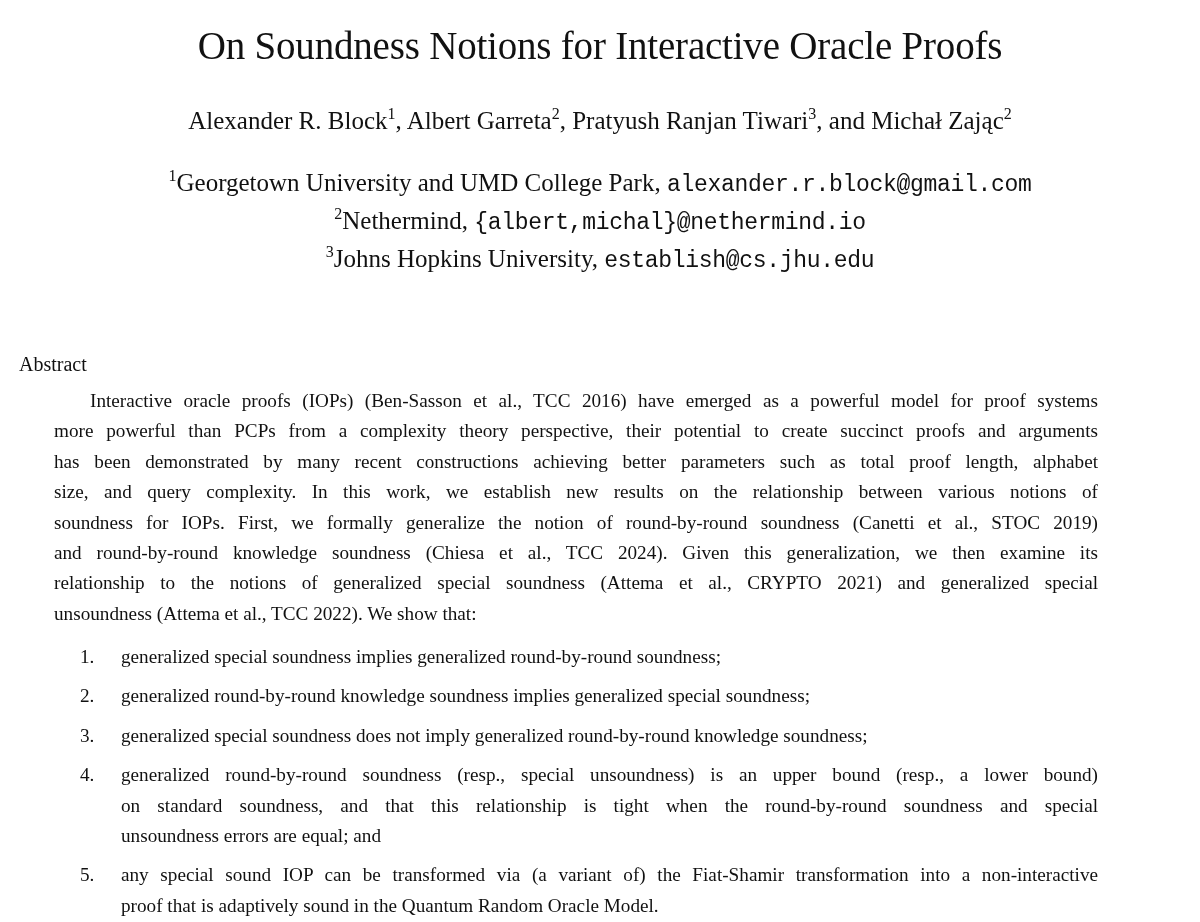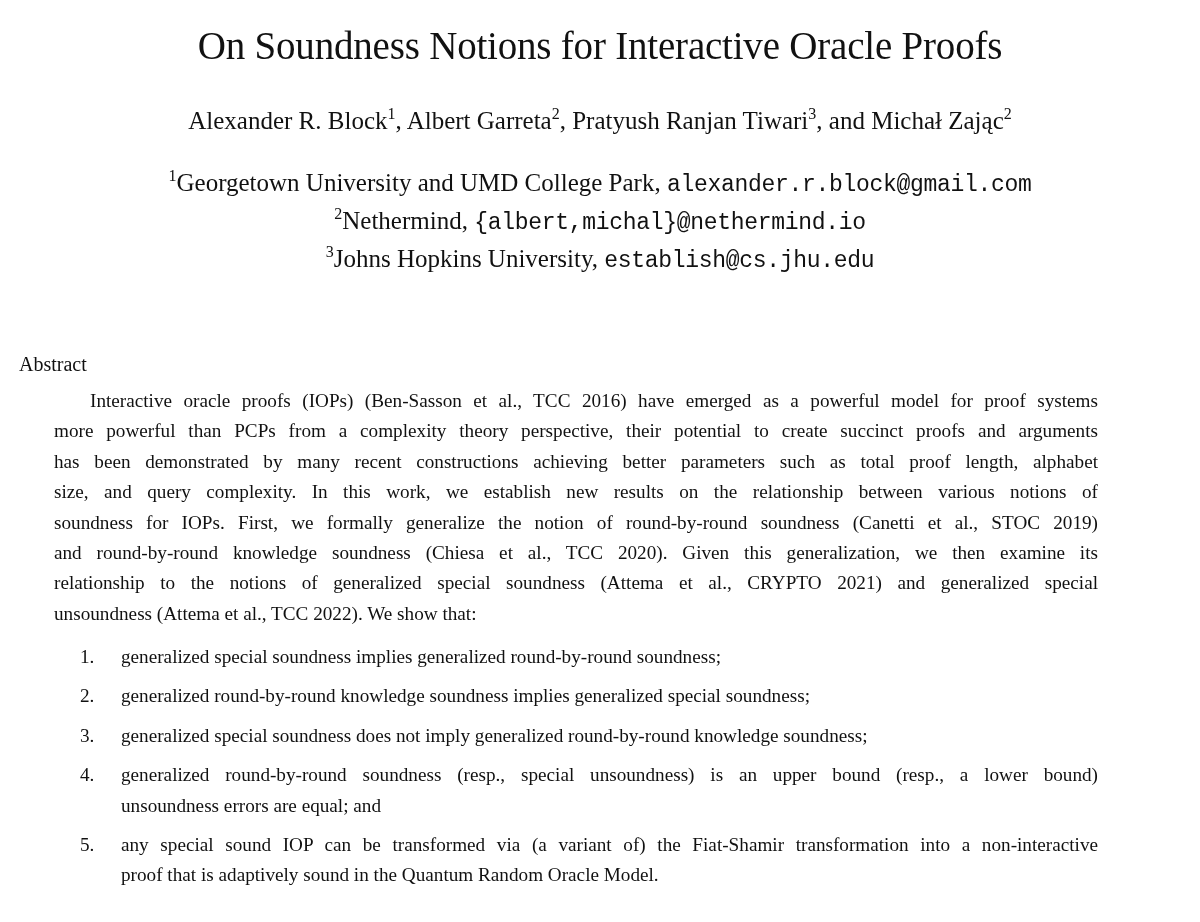--- a/index.html
+++ b/index.html
@@ -141,21 +141,21 @@
 
   <div class="abstract-heading">Abstract</div>
 
   <div class="abstract-body">
     <p class="para">
       <span class="line">Interactive oracle proofs (IOPs) (Ben-Sasson et al., TCC 2016) have emerged as a powerful model for proof systems</span>
       <span class="line" style="text-indent:0">more powerful than PCPs from a complexity theory perspective, their potential to create succinct proofs and arguments</span>
       <span class="line" style="text-indent:0">has been demonstrated by many recent constructions achieving better parameters such as total proof length, alphabet</span>
       <span class="line" style="text-indent:0">size, and query complexity.  In this work, we establish new results on the relationship between various notions of</span>
       <span class="line" style="text-indent:0">soundness for IOPs. First, we formally generalize the notion of round-by-round soundness (Canetti et al., STOC 2019)</span>
-      <span class="line" style="text-indent:0">and round-by-round knowledge soundness (Chiesa et al., TCC 2020).  Given this generalization, we then examine its</span>
+      <span class="line" style="text-indent:0">and round-by-round knowledge soundness (Chiesa et al., TCC 2024).  Given this generalization, we then examine its</span>
       <span class="line" style="text-indent:0">relationship to the notions of generalized special soundness (Attema et al., CRYPTO 2021) and generalized special</span>
       <span class="line last" style="text-indent:0">unsoundness (Attema et al., TCC 2022).  We show that:</span>
     </p>
   </div>
 
   <ol class="result-list">
     <li class="result-item">
       <span class="result-num">1.</span>
       <span class="result-text">
         <span class="line last">generalized special soundness implies generalized round-by-round soundness;</span>
@@ -170,20 +170,21 @@
     <li class="result-item">
       <span class="result-num">3.</span>
       <span class="result-text">
         <span class="line last">generalized special soundness does not imply generalized round-by-round knowledge soundness;</span>
       </span>
     </li>
     <li class="result-item">
       <span class="result-num">4.</span>
       <span class="result-text">
         <span class="line">generalized round-by-round soundness (resp., special unsoundness) is an upper bound (resp., a lower bound)</span>
+        <span class="line">on standard soundness, and that this relationship is tight when the round-by-round soundness and special</span>
         <span class="line last">unsoundness errors are equal; and</span>
       </span>
     </li>
     <li class="result-item">
       <span class="result-num">5.</span>
       <span class="result-text">
         <span class="line">any special sound IOP can be transformed via (a variant of) the Fiat-Shamir transformation into a non-interactive</span>
         <span class="line last">proof that is adaptively sound in the Quantum Random Oracle Model.</span>
       </span>
     </li>

